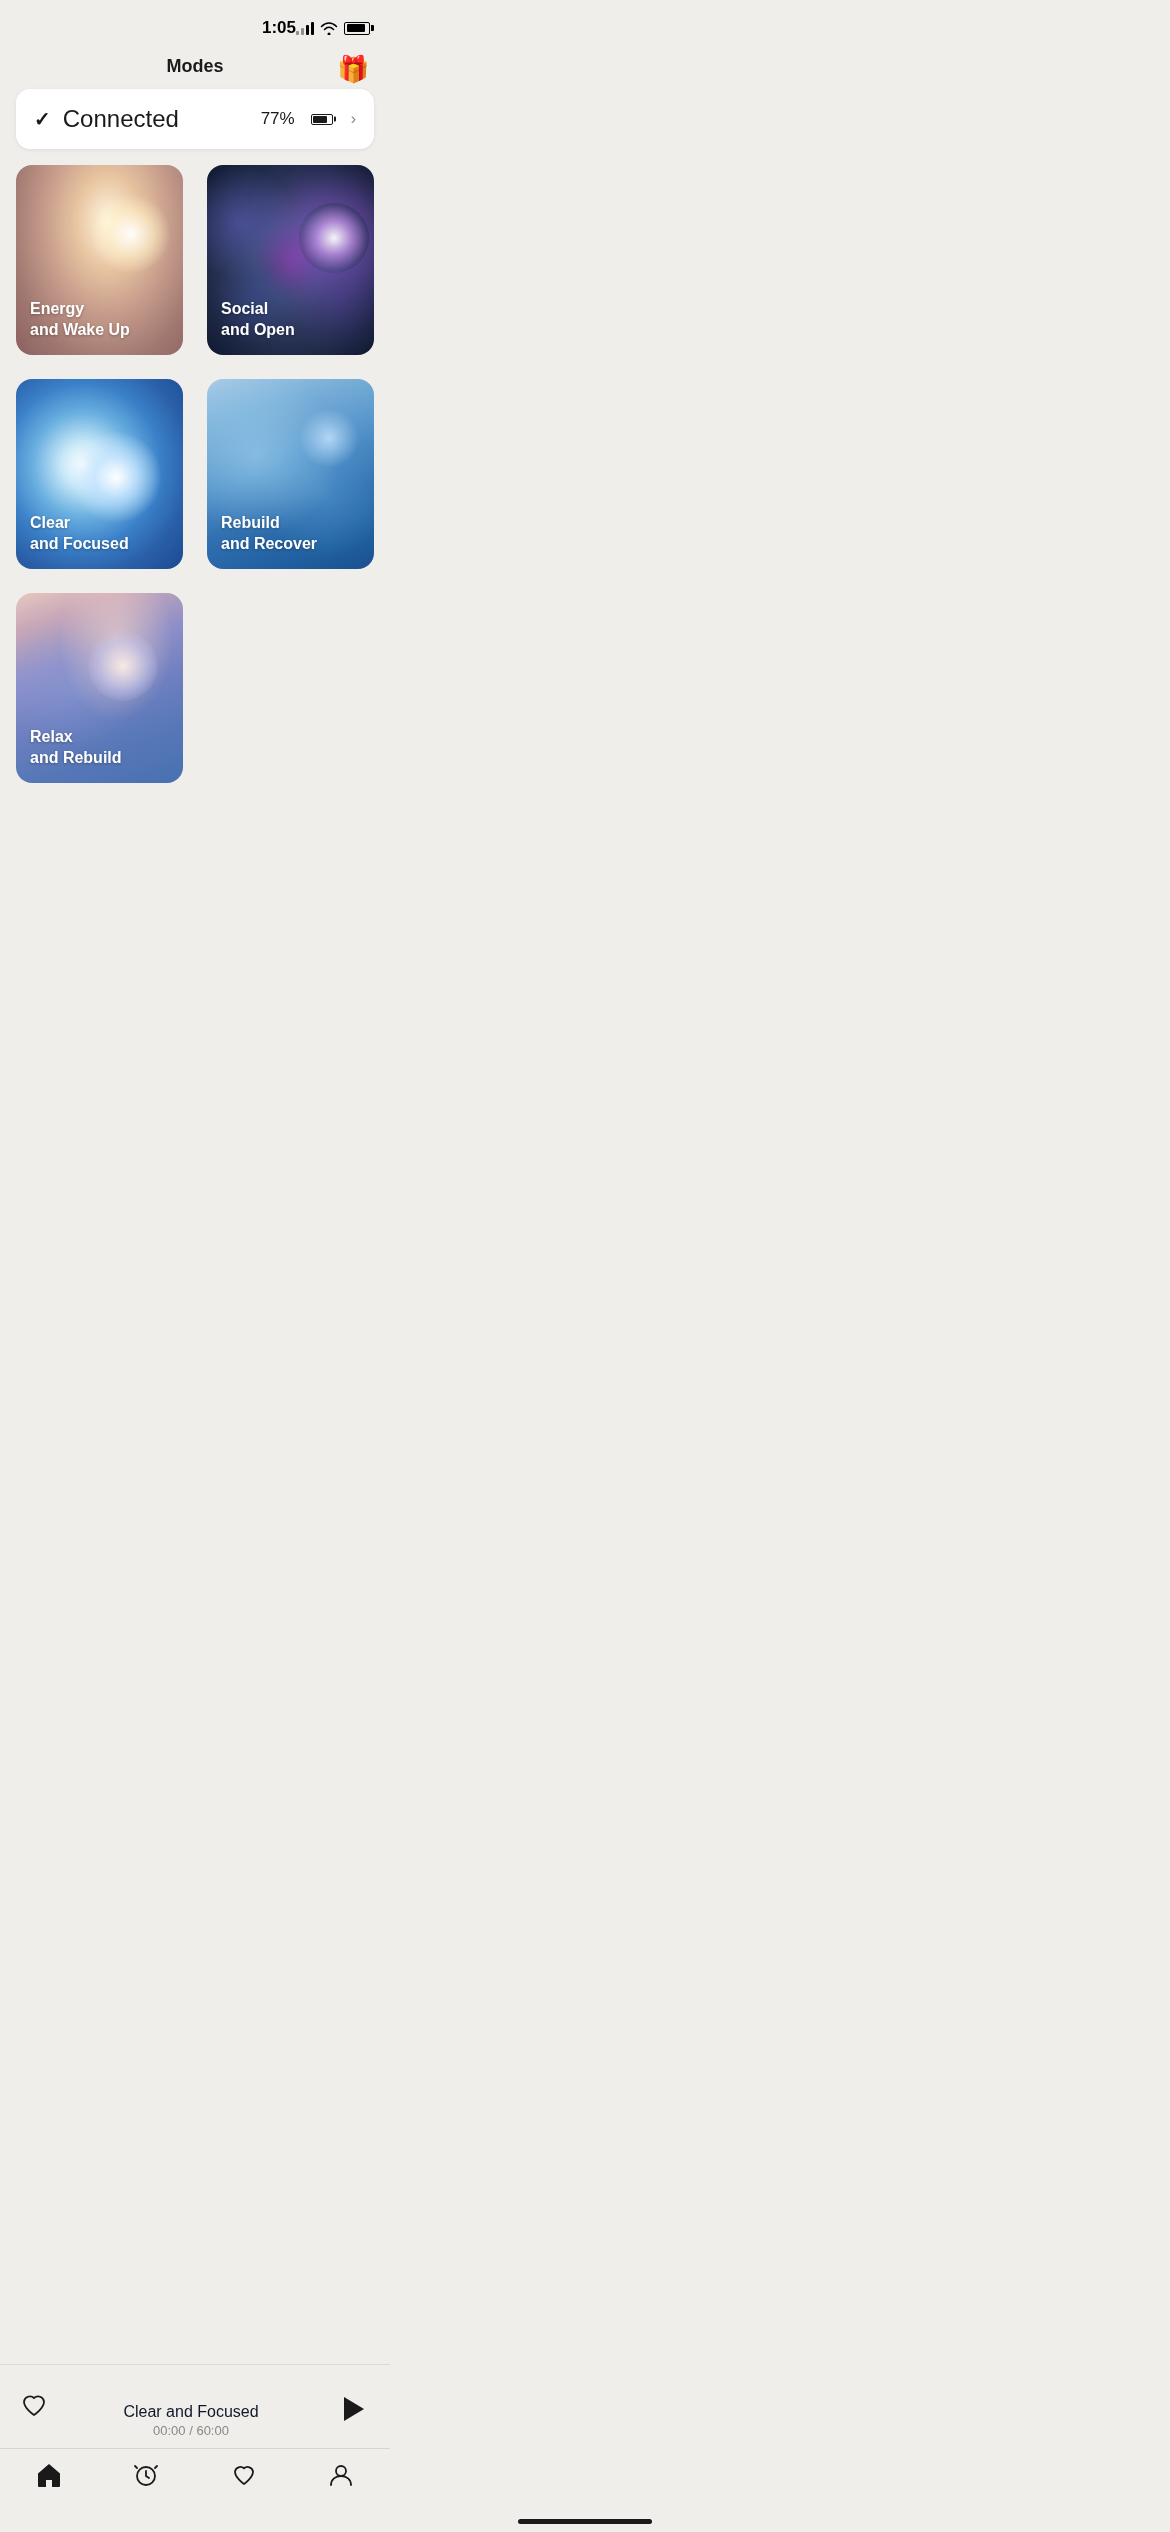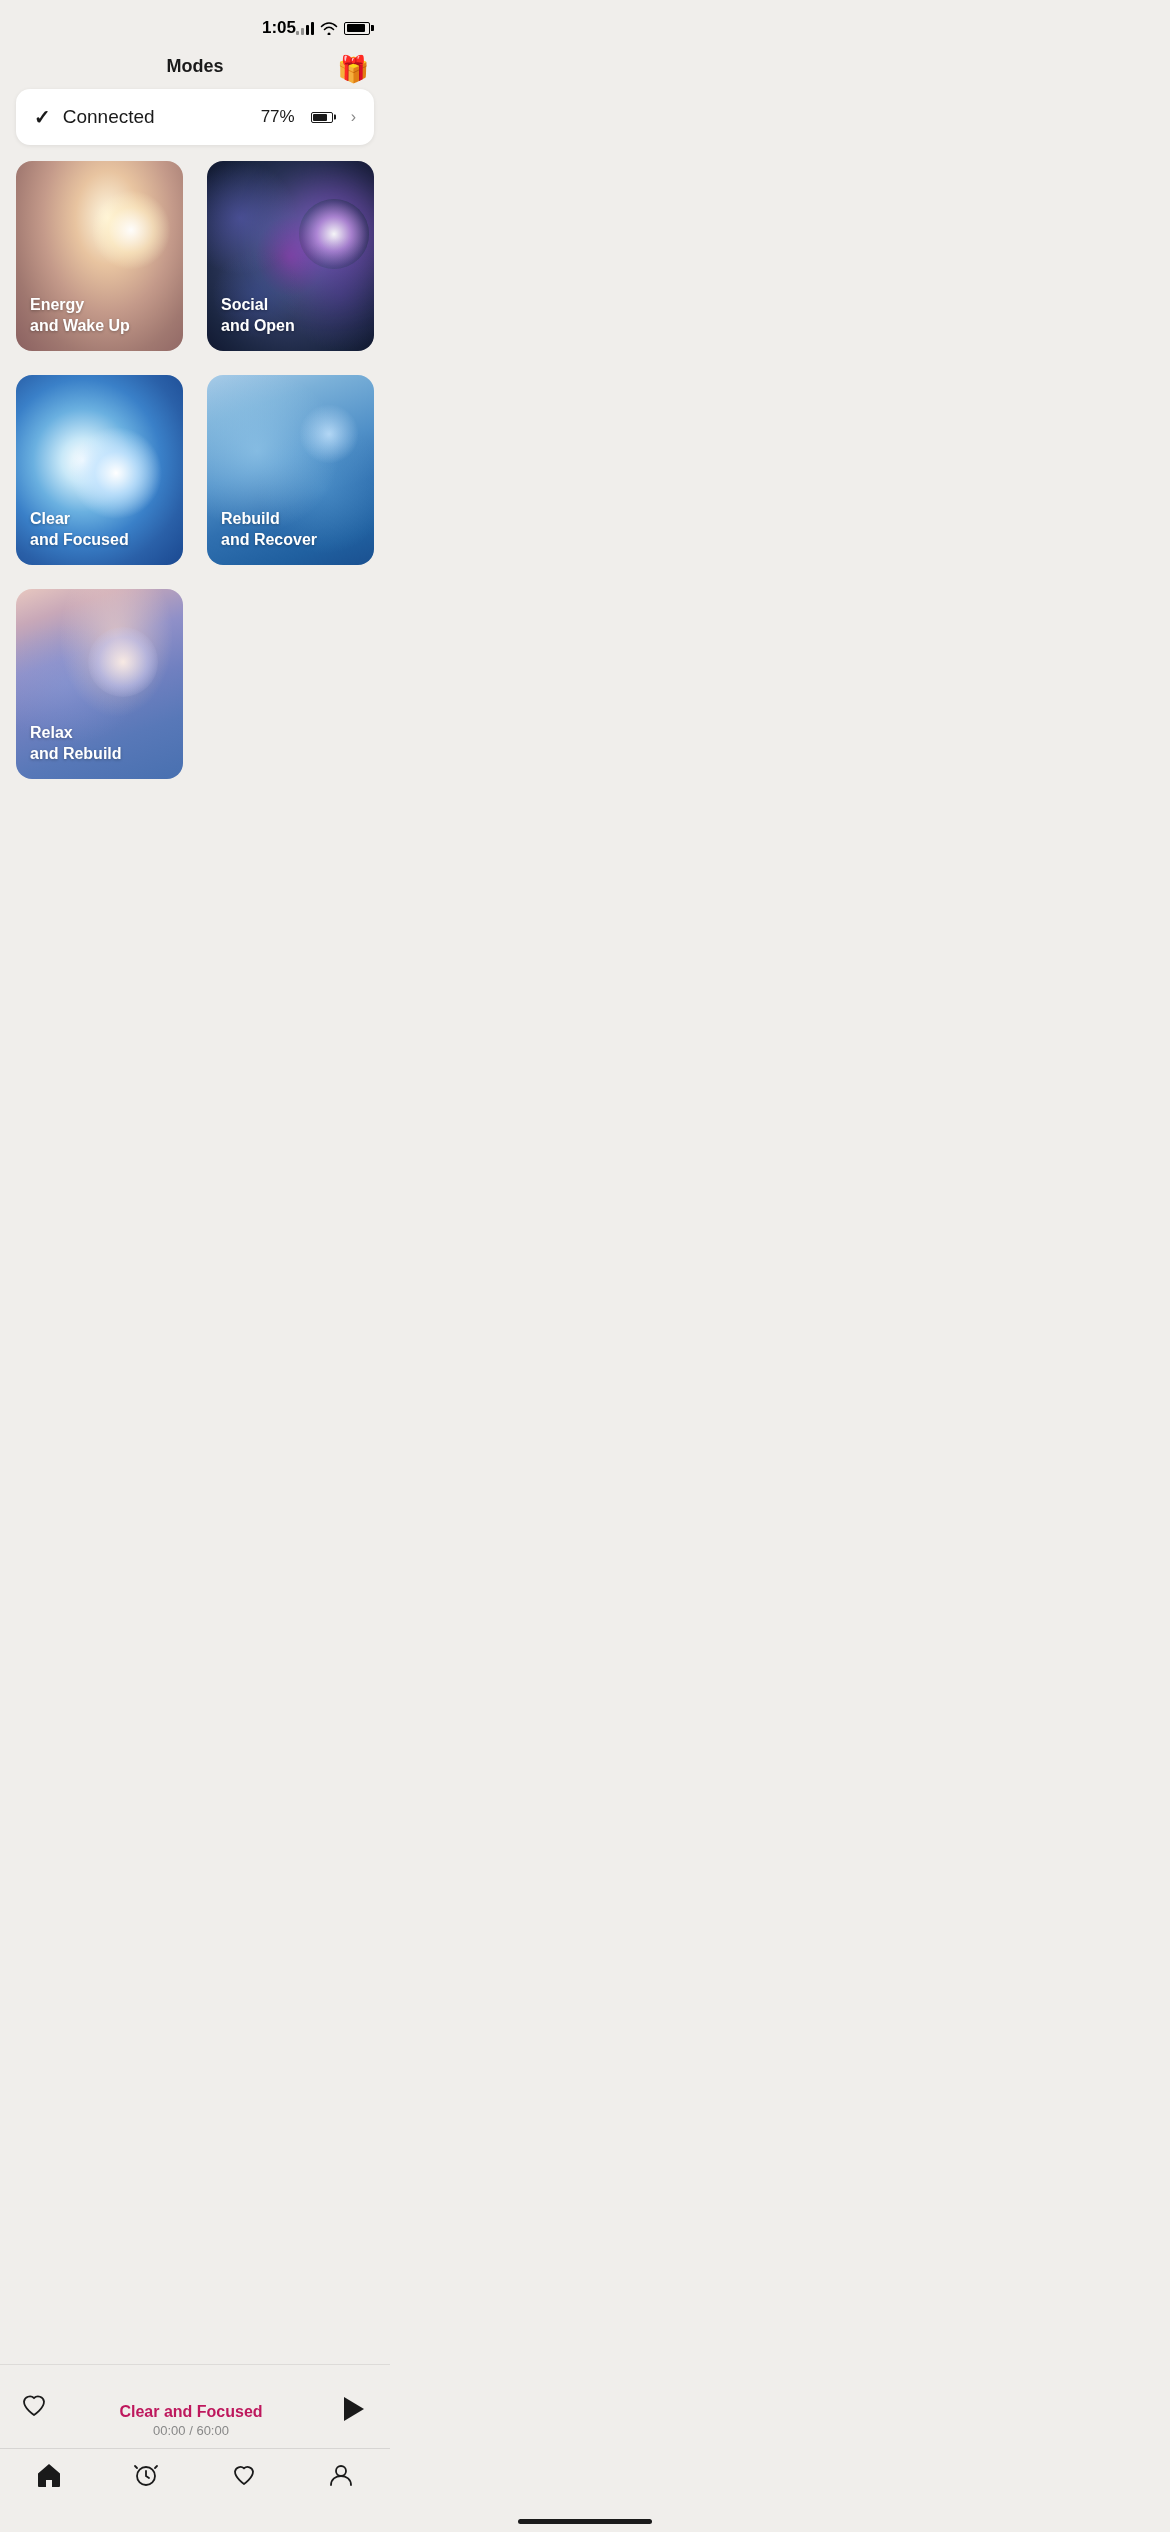--- a/index.html
+++ b/index.html
@@ -107,21 +107,21 @@
       display: flex;
       align-items: center;
       gap: 12px;
     }
     .check-icon {
       font-size: 20px;
       font-weight: 600;
       color: #1a1a1a;
     }
     .connected-text {
-      font-size: 19px;
+      font-size: 24px;
       font-weight: 500;
       color: #1a1a1a;
     }
     .connected-right {
       display: flex;
       align-items: center;
       gap: 16px;
       color: #1a1a1a;
       font-size: 17px;
       font-weight: 500;
@@ -334,22 +334,22 @@
     .player-heart {
       font-size: 26px;
       color: #1a1a1a;
       cursor: pointer;
     }
     .player-info {
       text-align: center;
     }
     .player-title {
       font-size: 16px;
-      font-weight: 700;
-      color: #be185d;
+      font-weight: 400;
+      color: #0f172a;
       margin-top: 24px;
     }
     .player-time {
       font-size: 13px;
       color: #888;
       margin-top: 2px;
     }
     .player-play {
       width: 36px;
       height: 36px;

